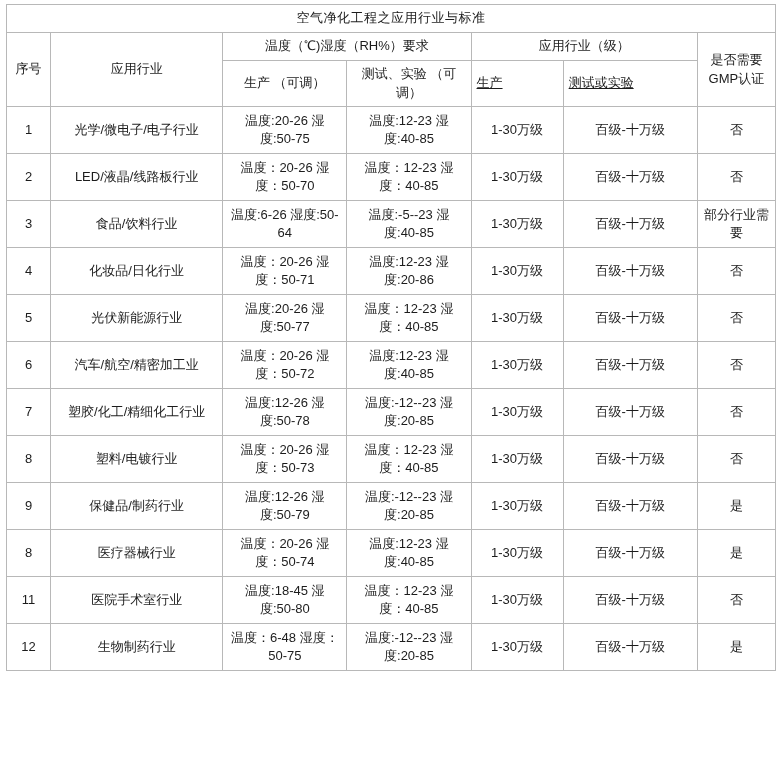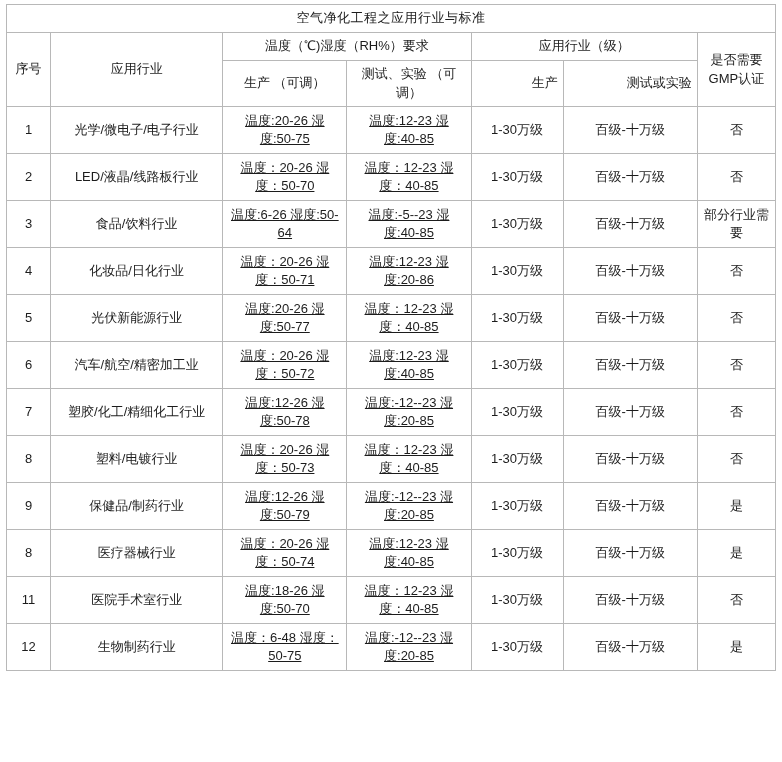--- a/index.html
+++ b/index.html
@@ -43,40 +43,39 @@
   }
   .hdr {
     font-size: 13px;
     padding: 6px 6px;
   }
   .hdr-sub {
     font-size: 13px;
     padding: 6px 8px;
     text-align: left;
   }
-  .hdr-sub.center { text-align: right; }
+  .hdr-sub.center { text-align: left; text-decoration: underline; }
   .col-idx { width: 44px; }
   .col-ind { width: 172px; }
   .col-prod { width: 124px; }
   .col-test { width: 124px; }
   .col-cprod { width: 92px; }
   .col-ctest { width: 134px; }
   .col-gmp { width: 78px; }
 
   td.idx { font-size: 13px; }
   td.industry {
     font-size: 13px;
     padding: 8px 6px;
   }
   td.cond {
     font-size: 12.5px;
     text-align: left;
     padding: 8px 9px;
     line-height: 1.5;
-    text-decoration: underline;
   }
   td.clean {
     font-size: 12.5px;
     padding: 8px 4px;
   }
   td.gmp {
     font-size: 12.5px;
     padding: 8px 6px;
     line-height: 1.5;
   }
@@ -201,21 +200,21 @@
         <td class="industry">医疗器械行业</td>
         <td class="cond">温度：20-26 湿度：50-74</td>
         <td class="cond">温度:12-23 湿度:40-85</td>
         <td class="clean">1-30万级</td>
         <td class="clean">百级-十万级</td>
         <td class="gmp">是</td>
       </tr>
       <tr class="row-tall">
         <td class="idx">11</td>
         <td class="industry">医院手术室行业</td>
-        <td class="cond">温度:18-26 湿度:50-70</td>
+        <td class="cond">温度:18-45 湿度:50-80</td>
         <td class="cond">温度：12-23 湿度：40-85</td>
         <td class="clean">1-30万级</td>
         <td class="clean">百级-十万级</td>
         <td class="gmp">否</td>
       </tr>
       <tr class="row-tall">
         <td class="idx">12</td>
         <td class="industry">生物制药行业</td>
         <td class="cond">温度：6-48 湿度：50-75</td>
         <td class="cond">温度:-12--23 湿度:20-85</td>

